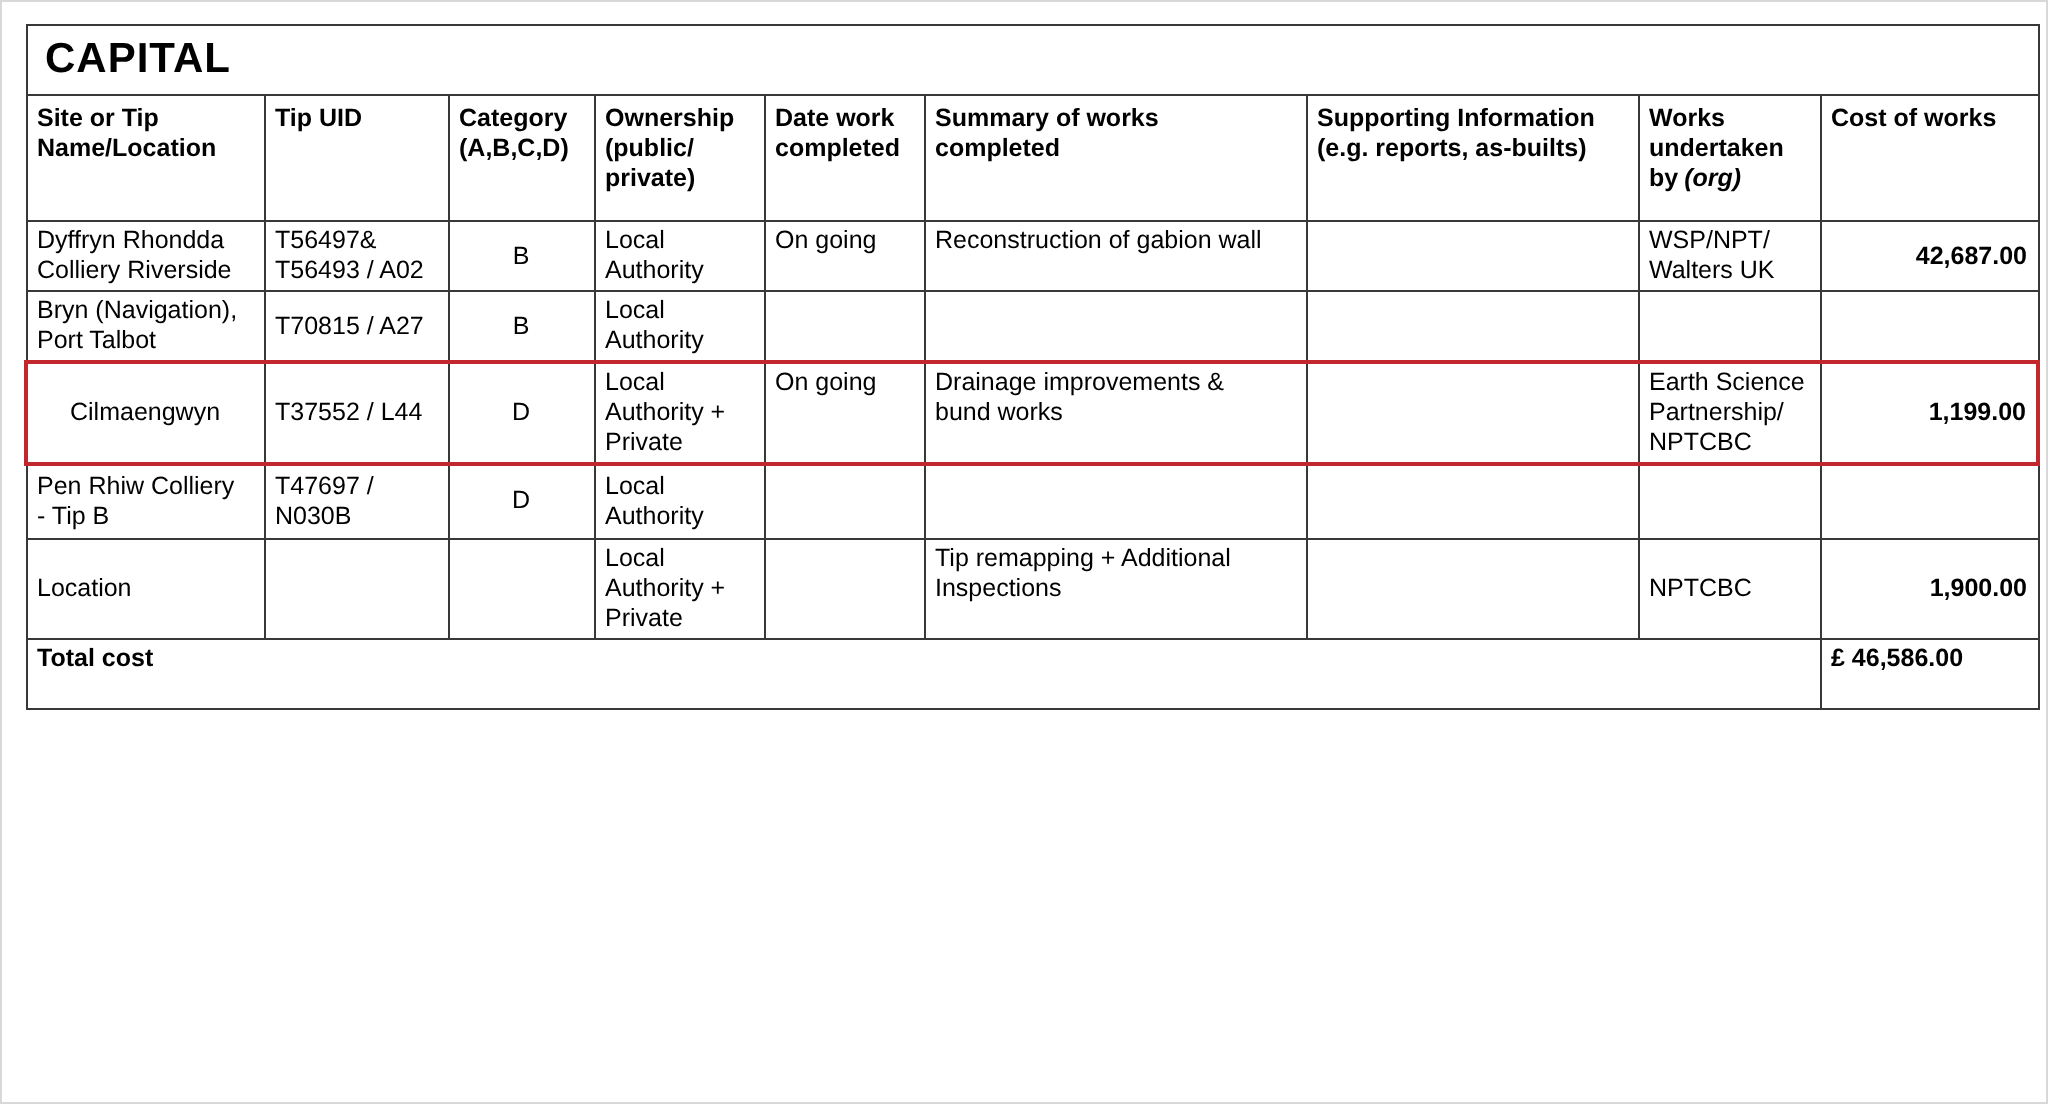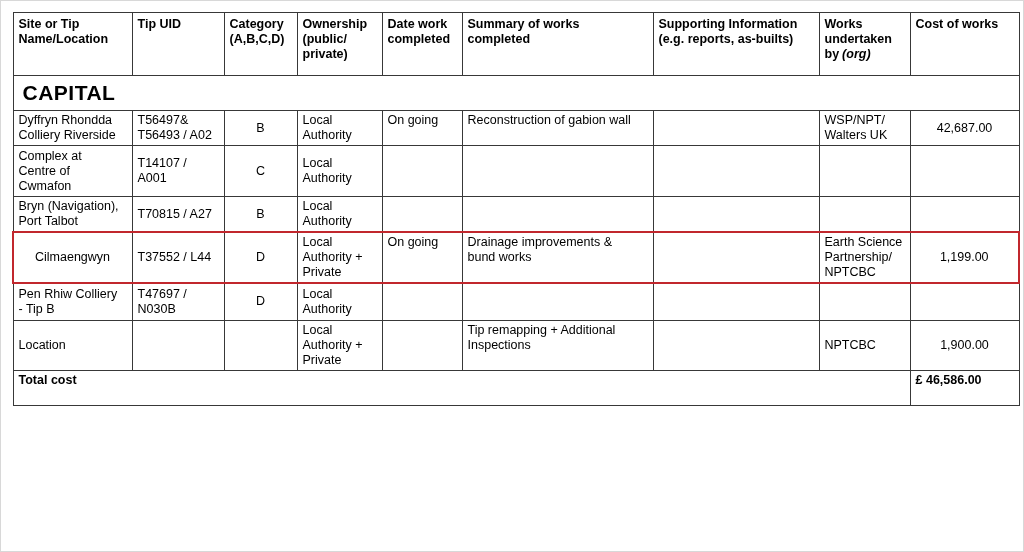--- a/index.html
+++ b/index.html
@@ -46,21 +46,21 @@
   .title-cell {
     font-size: 21px !important;
     line-height: 24px !important;
     font-weight: bold;
     vertical-align: middle !important;
     padding: 4px 9px !important;
     letter-spacing: 0.5px;
   }
   
   .capital td:nth-child(3) { text-align: center; }
-  .capital td:nth-child(9) { text-align: center; }
+  .capital td:nth-child(9) { text-align: right; font-weight: bold; }
   .capital td:nth-child(5),
   .capital td:nth-child(6),
   .capital td:nth-child(7) { vertical-align: top; }
   
   tr.total-row td {
     font-weight: bold;
     vertical-align: top;
   }
   tr.total-row td:last-child { text-align: left; }
   
@@ -87,76 +87,61 @@
         <col style="width:73px">
       <col style="width:85px">
         <col style="width:80px">
         <col style="width:191px">
       <col style="width:166px">
         <col style="width:91px">
         <col style="width:109px">
     </colgroup>
 
     <tbody>
-        <tr style="height:63px">
+        <tr style="height:35px">
+      <td class="title-cell" colspan="9">CAPITAL</td>
+    </tr>
+
+    <tr style="height:63px">
       <th>Site or Tip
 Name/Location</th>
       <th>Tip UID</th>
       <th>Category
 (A,B,C,D)</th>
       <th>Ownership
 (public/
 private)</th>
       <th>Date work
 completed</th>
       <th>Summary of works
 completed</th>
       <th>Supporting Information
 (e.g. reports, as-builts)</th>
       <th><span>Works
 undertaken
 by</span><span class="org">(org)</span></th>
       <th>Cost of works</th>
     </tr>
 
-    <tr style="height:35px">
-      <td class="title-cell" colspan="9">CAPITAL</td>
-    </tr>
-
     <tr style="height:34px">
       <td>Dyffryn Rhondda
 Colliery Riverside</td>
       <td>T56497&amp;
 T56493 / A02</td>
       <td>B</td>
       <td>Local
 Authority</td>
       <td>On going</td>
       <td>Reconstruction of gabion wall</td>
       <td></td>
       <td>WSP/NPT/
 Walters UK</td>
       <td>42,687.00</td>
     </tr>
 
-    <tr style="height:51px">
-      <td>Complex at
-Centre of
-Cwmafon</td>
-      <td>T14107 /
-A001</td>
-      <td>C</td>
-      <td>Local
-Authority</td>
-      <td></td>
-      <td></td>
-      <td></td>
-      <td></td>
-      <td></td>
-    </tr>
 
 
     <tr style="height:35px">
       <td>Bryn (Navigation),
 Port Talbot</td>
       <td>T70815 / A27</td>
       <td>B</td>
       <td>Local
 Authority</td>
       <td></td>

